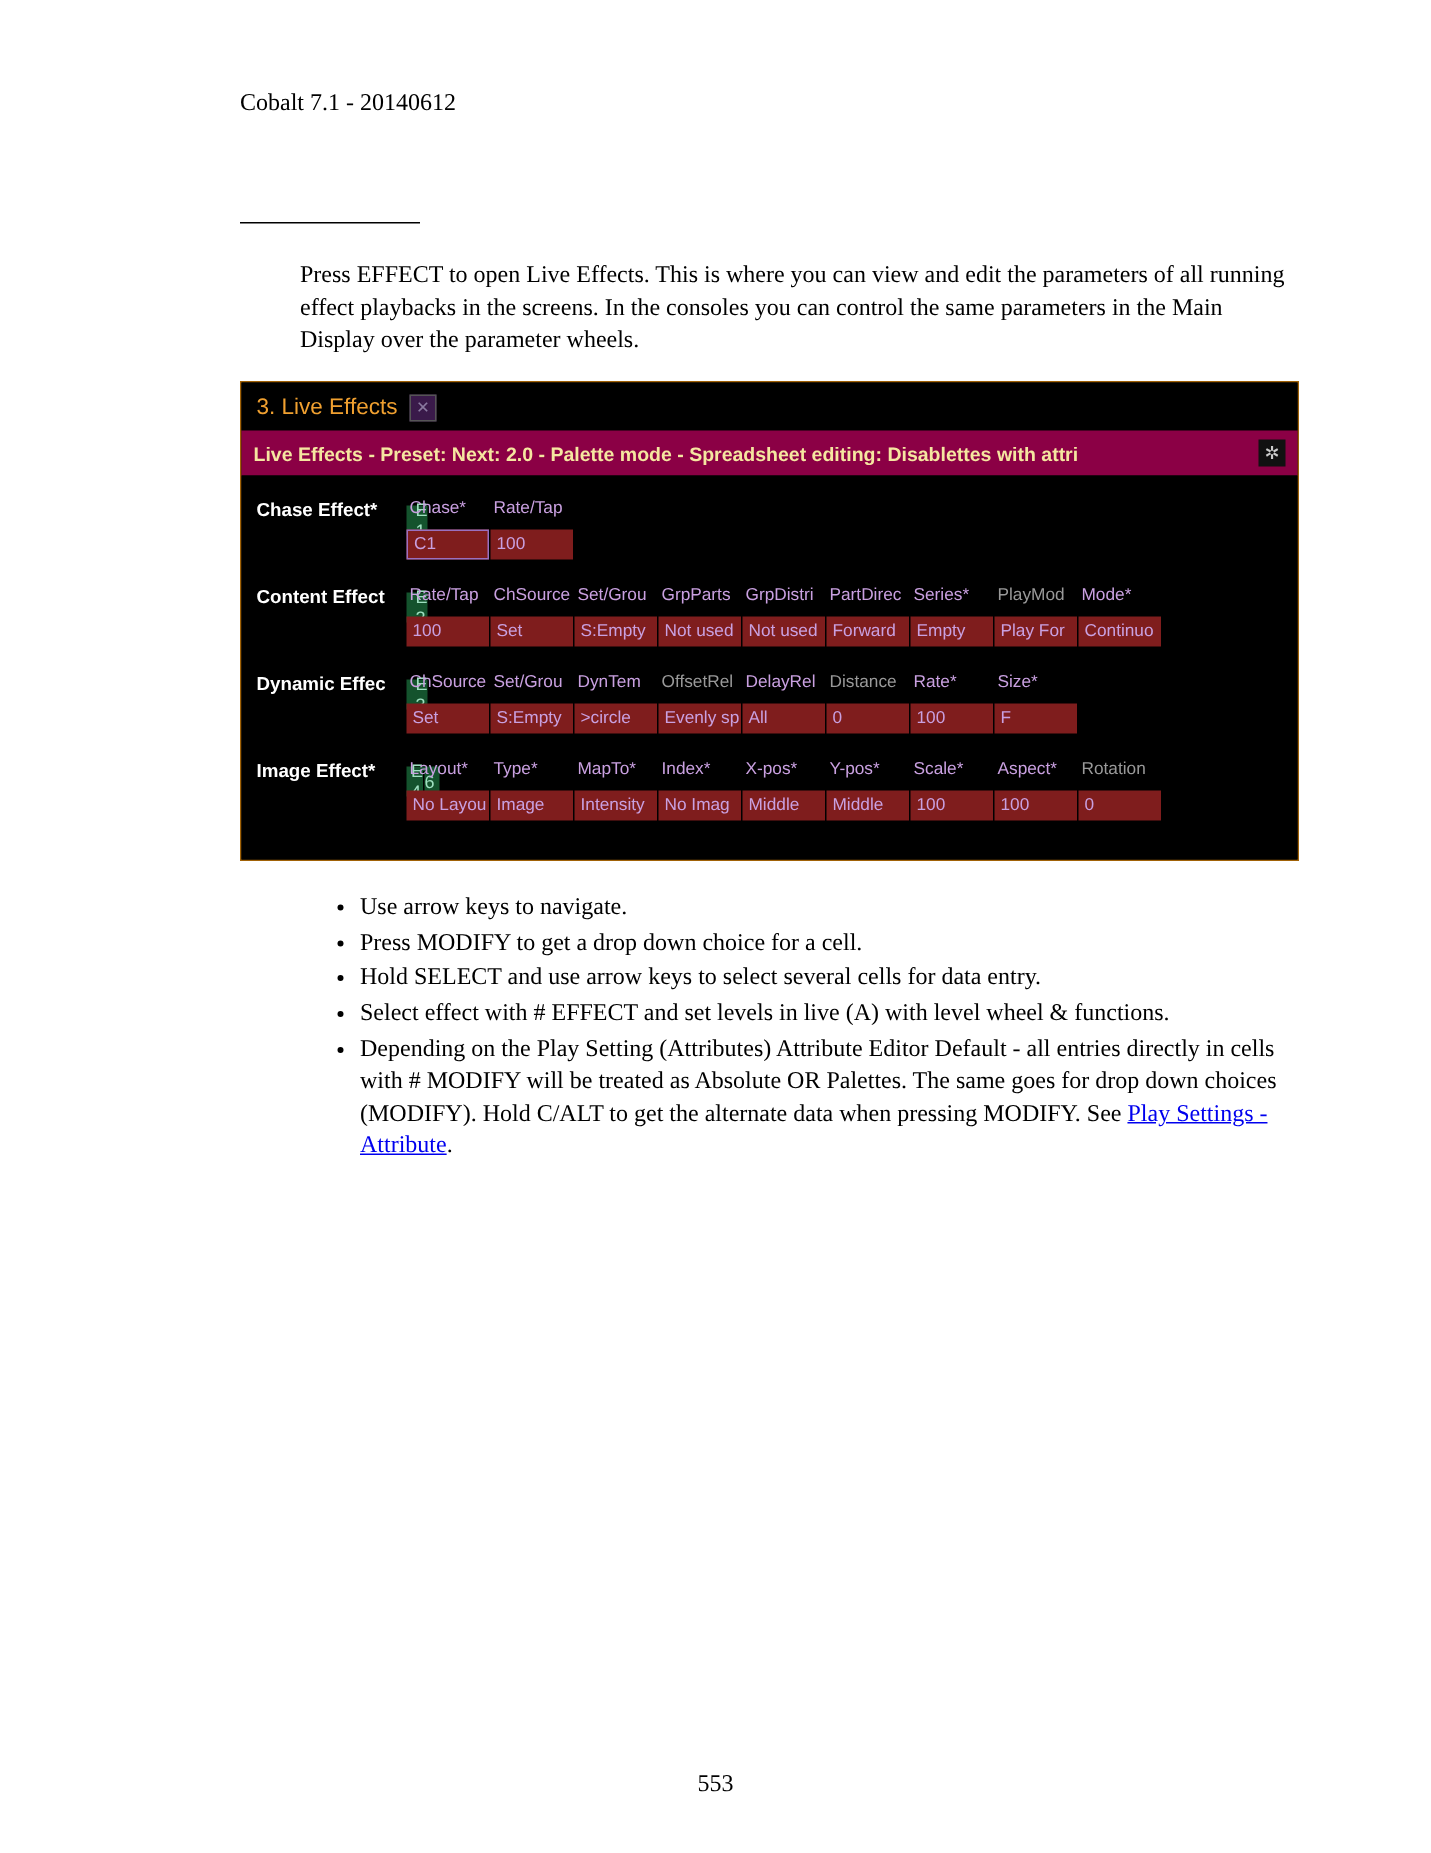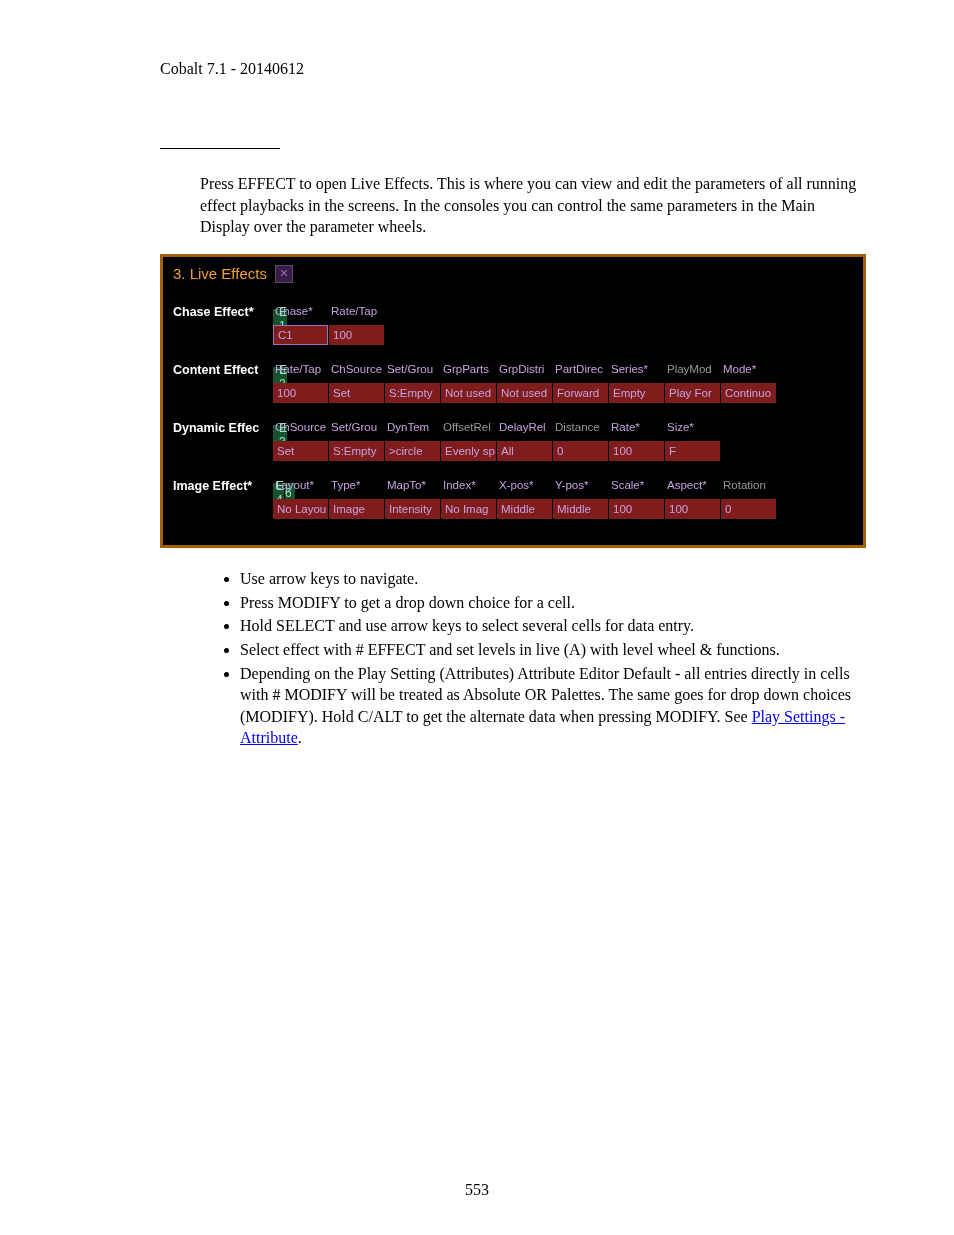--- a/index.html
+++ b/index.html
@@ -1,20 +1,20 @@
 <!DOCTYPE html>
 <html><head>
 <meta charset="utf-8">
 <style>
 body{margin:0;font-family:"Times New Roman",serif;font-size:16px;color:#000;background:#fff}
 .page{width:954px;height:1235px;position:relative;box-sizing:border-box;padding:60px 88px 40px 160px}
 .hdr{font-size:16px;margin-bottom:70px}
 .hr-short{border:none;border-top:1.5px solid #000;width:120px;margin:0 0 24px 0}
 .para{margin:0 0 16px 40px;line-height:1.35}
-.screenshot{margin:12px 0 20px 0;background:#000;border:3px solid #a16207}
+.screenshot{margin:12px 0 20px 0;background:#000;border:1px solid #a16207}
 .ss-tabbar{background:#000;padding:8px 10px 6px 10px}
 .tab{display:inline-flex;align-items:center;color:#f0a030;font-family:Verdana,Arial,sans-serif;font-size:15px;gap:8px}
 .tab-x{display:inline-flex;width:16px;height:16px;background:#3a1a4a;color:#8a7aa0;align-items:center;justify-content:center;font-size:11px;border:1px solid #555}
 .ss-titlebar{background:#8b0045;padding:6px 8px;display:flex;align-items:center;justify-content:space-between}
 .ss-titlebar-text{color:#f5e6a0;font-family:Verdana,Arial,sans-serif;font-weight:bold;font-size:13px;white-space:nowrap;overflow:hidden}
 .gear{width:18px;height:18px;background:#111;display:inline-flex;align-items:center;justify-content:center;color:#ccc;font-size:12px;flex-shrink:0}
 .ss-body{background:#000;padding:16px 10px 20px 10px;font-family:Verdana,Arial,sans-serif;font-size:12px;color:#ccc}
 .eff-row{display:flex;align-items:flex-start;margin-bottom:18px}
 .eff-label{width:100px;color:#fff;font-weight:bold;font-size:12.5px;flex-shrink:0}
 .eff-slot{width:60px;height:20px;background:#14532d;color:#9fe0c0;font-size:12px;display:flex;align-items:center;padding-left:6px;margin-top:4px;box-sizing:border-box}
@@ -41,20 +41,24 @@
   <hr class="hr-short">
   <p class="para">Press EFFECT to open Live Effects. This is where you can view and edit the parameters of all running effect playbacks in the screens. In the consoles you can control the same parameters in the Main Display over the parameter wheels.</p>
 
   <div class="screenshot">
     <div class="ss-tabbar">
       <span class="tab">
         <span>3. Live Effects</span>
         <span class="tab-x">✕</span>
       </span>
     </div>
+    <div class="ss-titlebar">
+      <span class="ss-titlebar-text">Live Effects - Preset:  Next: 2.0 - Palette mode - Spreadsheet editing: Disablettes with attri</span>
+      <span class="gear">✲</span>
+    </div>
     <div class="ss-body">
 
       <div class="eff-row">
         <div class="left-col">
           <div class="eff-label">Chase Effect*</div>
           <div class="eff-slot">E 1</div>
         </div>
         <div class="cols">
             <div class="colblock">
               <div class="colhdr">Chase*</div>

